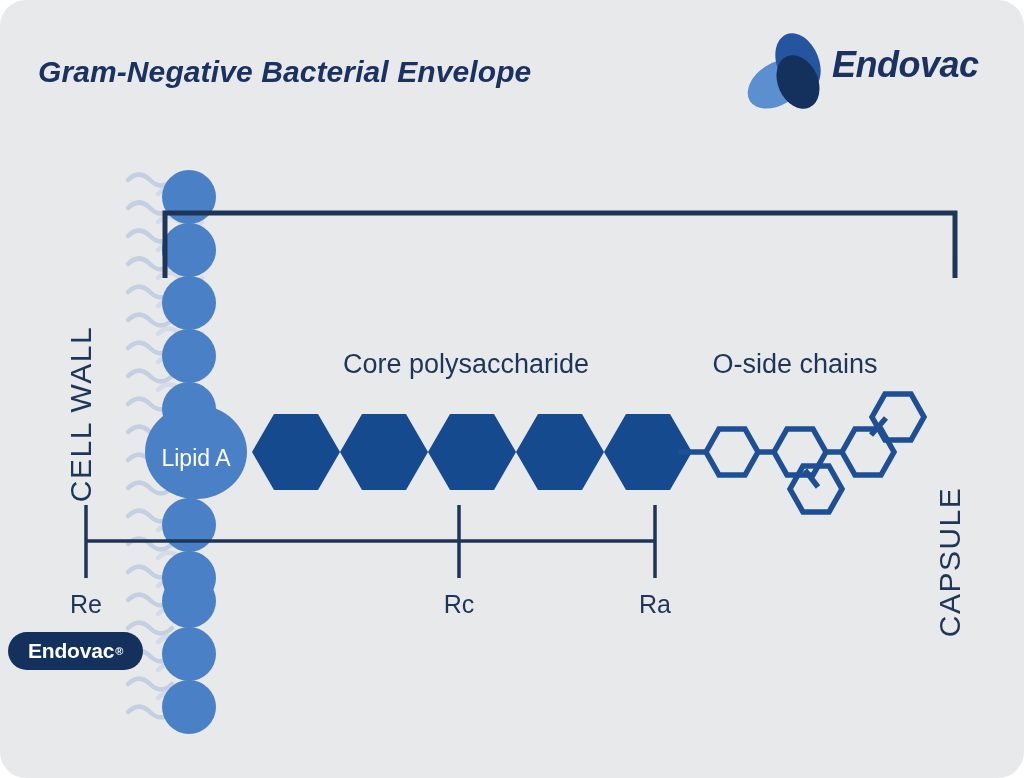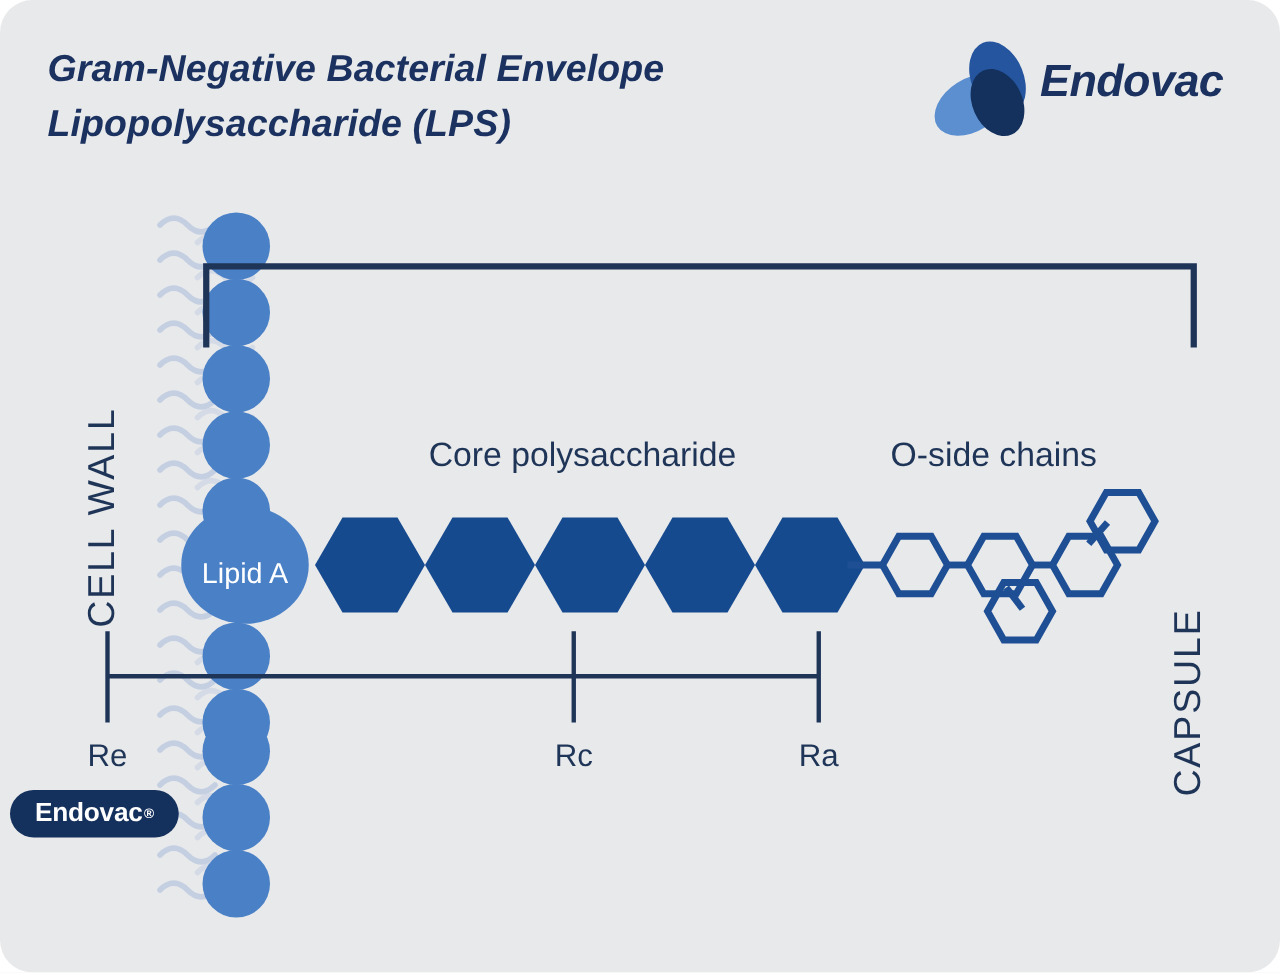--- a/index.html
+++ b/index.html
@@ -25,21 +25,21 @@
     width: 1024px;
     height: 778px;
     background: #e8e9eb;
     border-radius: 26px;
     overflow: hidden;
   }
   
   #title-block {
     position: absolute;
     left: 38px;
-    top: 34px;
+    top: 50px;
     width: 680px;
   }
   #title-block .line {
     font-size: 30px;
     font-weight: bold;
     font-style: italic;
     color: #1b3260;
     letter-spacing: 0.1px;
     line-height: 44px;
     white-space: nowrap;
@@ -128,21 +128,20 @@
   }
 </style>
 </head>
 <body>
 
 <div id="canvas">
   <div class="card">
 
     <div id="title-block">
       <div class="line">Gram-Negative Bacterial Envelope</div>
-      <div class="line">Lipopolysaccharide (LPS)</div>
     </div>
 
     <div id="logo">
       <svg width="250" height="92" viewBox="0 0 250 92">
         <ellipse cx="37" cy="56" rx="32" ry="21" transform="rotate(-32 37 56)" fill="#5b8fd0"></ellipse>
         <ellipse cx="58" cy="35" rx="21" ry="31" transform="rotate(-22 58 35)" fill="#24559e"></ellipse>
         <path d="M 44 36 A 31 31 0 0 0 68 70 A 31 31 0 0 0 44 36 Z" fill="#14305c"></path>
         <ellipse cx="58" cy="54" rx="20" ry="28" transform="rotate(-24 58 54)" fill="#14305c"></ellipse>
       </svg>
       <div id="logo-word">Endovac</div>

